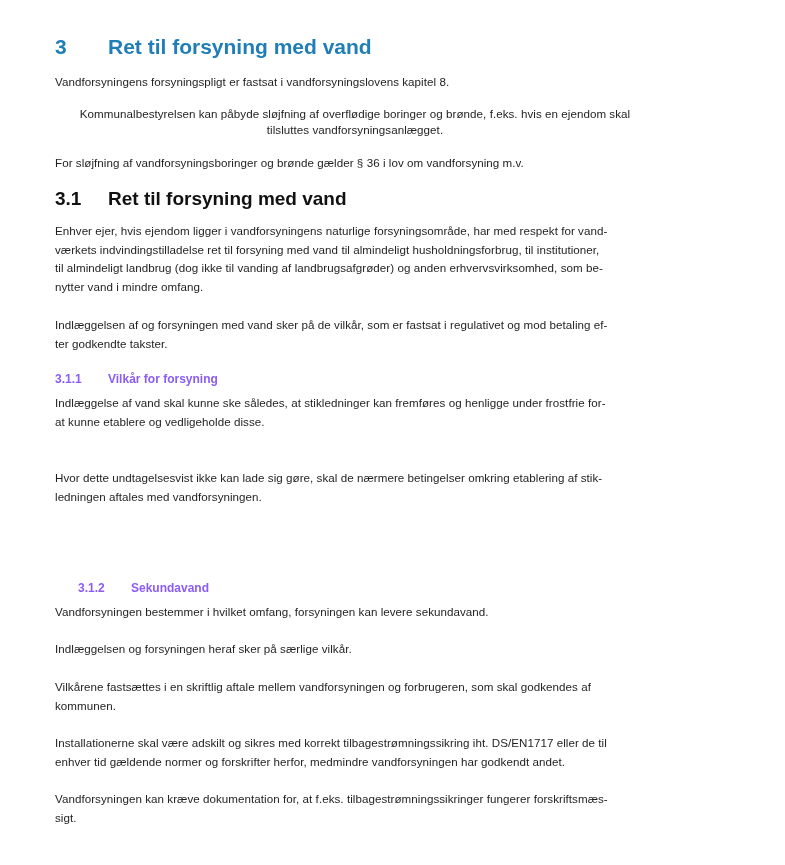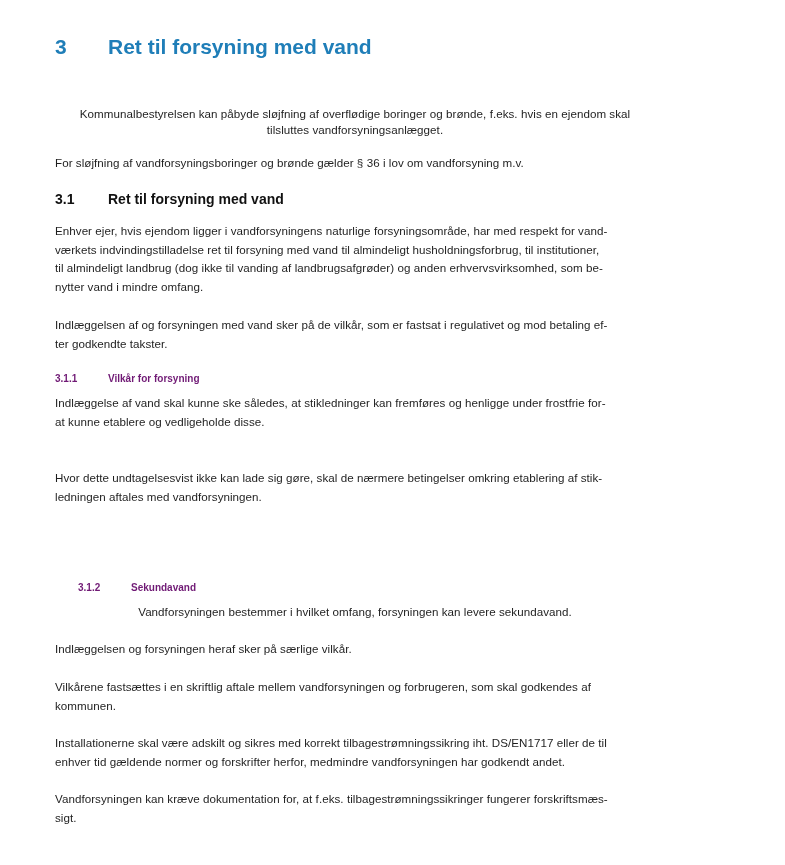--- a/index.html
+++ b/index.html
@@ -27,32 +27,32 @@
       width: 600px;
     }
     .h1 {
       font-size: 21px;
       font-weight: bold;
       line-height: 26px;
       white-space: nowrap;
     }
     .h1 .num { display: inline-block; width: 53px; }
     .h2 {
-      font-size: 14px;
+      font-size: 19px;
       font-weight: bold;
       line-height: 22px;
       color: #111111;
       white-space: nowrap;
     }
     .h2 .num { display: inline-block; width: 53px; }
     .h3 {
-      font-size: 10px;
+      font-size: 12px;
       font-weight: bold;
       line-height: 18px;
-      color: #701a75;
+      color: #8b5cf6;
       white-space: nowrap;
     }
     .h3 .num { display: inline-block; width: 53px; }
     .p {
       font-size: 11.6px;
       color: #1e1e1e;
       letter-spacing: 0.05px;
     }
     .p .ln {
       display: block;
@@ -63,20 +63,23 @@
   </style>
 </head>
 <body>
 
 <div class="page">
 
   <div class="blk h1" style="top:34px; color:#1F7EB8;">
     <span class="num">3</span><span>Ret til forsyning med vand</span>
   </div>
 
+  <div class="blk p tight" style="top:74px;">
+    <span class="ln">Vandforsyningens forsyningspligt er fastsat i vandforsyningslovens kapitel 8.</span>
+  </div>
   <div class="blk p tight" style="top:106px;text-align:center;">
     <span class="ln">Kommunalbestyrelsen kan påbyde sløjfning af overflødige boringer og brønde, f.eks. hvis en ejendom skal</span>
     <span class="ln">tilsluttes vandforsyningsanlægget.</span>
   </div>
   <div class="blk p tight" style="top:155px;">
     <span class="ln">For sløjfning af vandforsyningsboringer og brønde gælder § 36 i lov om vandforsyning m.v.</span>
   </div>
 
   <div class="blk h2" style="top:188px;">
     <span class="num">3.1</span><span>Ret til forsyning med vand</span>
@@ -100,21 +103,21 @@
     <span class="ln">at kunne etablere og vedligeholde disse.</span>
   </div>
   <div class="blk p loose" style="top:469px;">
     <span class="ln">Hvor dette undtagelsesvist ikke kan lade sig gøre, skal de nærmere betingelser omkring etablering af stik-</span>
     <span class="ln">ledningen aftales med vandforsyningen.</span>
   </div>
 
   <div class="blk h3" style="top:579px;margin-left:23px;">
     <span class="num">3.1.2</span><span>Sekundavand</span>
   </div>
-  <div class="blk p loose" style="top:603px;text-align:center;">
+  <div class="blk p loose" style="top:603px;">
     <span class="ln">Vandforsyningen bestemmer i hvilket omfang, forsyningen kan levere sekundavand.</span>
   </div>
   <div class="blk p loose" style="top:640px;">
     <span class="ln">Indlæggelsen og forsyningen heraf sker på særlige vilkår.</span>
   </div>
   <div class="blk p loose" style="top:678px;">
     <span class="ln">Vilkårene fastsættes i en skriftlig aftale mellem vandforsyningen og forbrugeren, som skal godkendes af</span>
     <span class="ln">kommunen.</span>
   </div>
   <div class="blk p loose" style="top:734px;">

